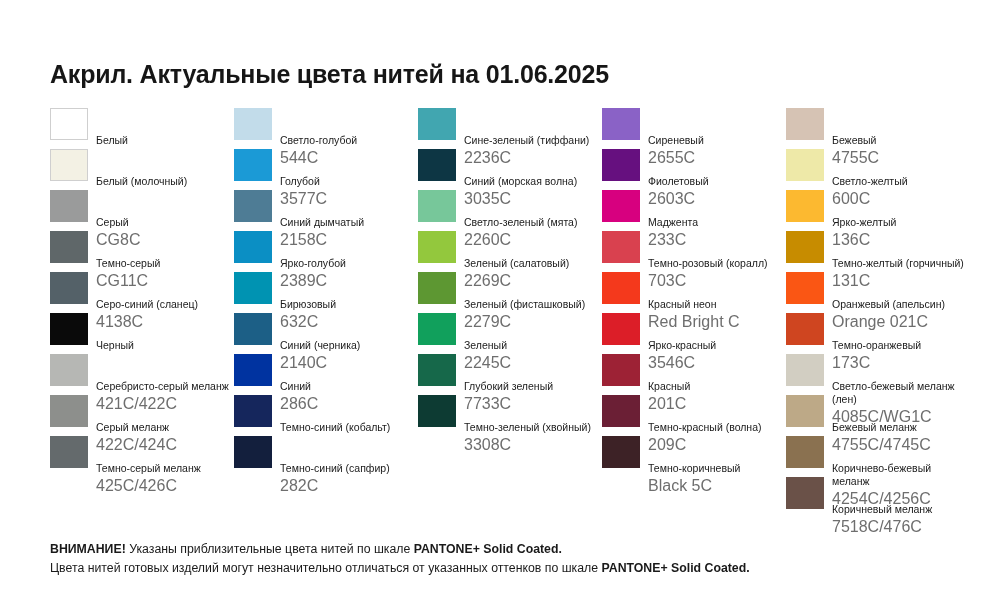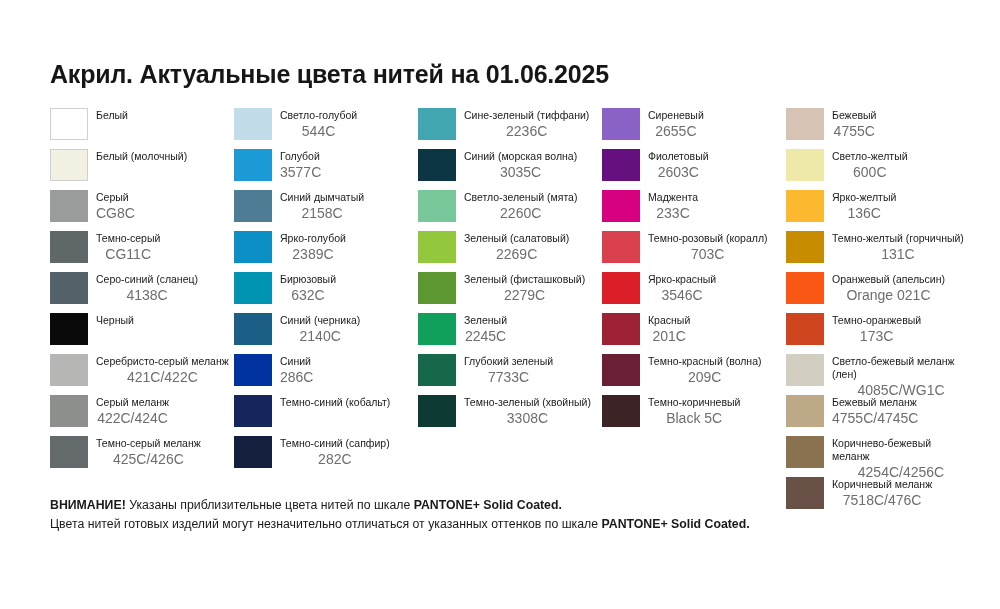--- a/index.html
+++ b/index.html
@@ -54,37 +54,37 @@
     flex: 0 0 38px;
     box-sizing: border-box;
   }
   .swatch.bordered {
     border: 1px solid #cfcfcf;
   }
   .labels {
     margin-left: 8px;
     padding-top: 1px;
     line-height: 1.22;
+    margin-top: 25px;
   }
   .name {
     font-size: 10.5px;
     color: #1a1a1a;
     font-weight: normal;
     white-space: pre-line;
   }
   .code {
-    font-size: 14px;
+    font-size: 16px;
     color: #6e6e6e;
     margin-top: 1px;
-    text-align: center;
   }
   .footer {
     position: absolute;
     left: 50px;
-    top: 496px;
+    top: 540px;
     width: 920px;
     font-size: 12.3px;
     line-height: 1.55;
     color: #1a1a1a;
   }
   .footer b {
     font-weight: bold;
   }
   .footer .line2 {
     display: block;
@@ -306,20 +306,27 @@
           <div class="labels">
             <div class="name">Маджента</div>
             <div class="code">233C</div>
           </div>
         </div>
         <div class="swatch-row">
           <div class="swatch" style="background: rgb(217, 65, 79);"></div>
           <div class="labels">
             <div class="name">Темно-розовый (коралл)</div>
             <div class="code">703C</div>
+          </div>
+        </div>
+        <div class="swatch-row">
+          <div class="swatch" style="background: rgb(244, 57, 28);"></div>
+          <div class="labels">
+            <div class="name">Красный неон</div>
+            <div class="code">Red Bright C</div>
           </div>
         </div>
         <div class="swatch-row">
           <div class="swatch" style="background: rgb(220, 30, 40);"></div>
           <div class="labels">
             <div class="name">Ярко-красный</div>
             <div class="code">3546C</div>
           </div>
         </div>
         <div class="swatch-row">

